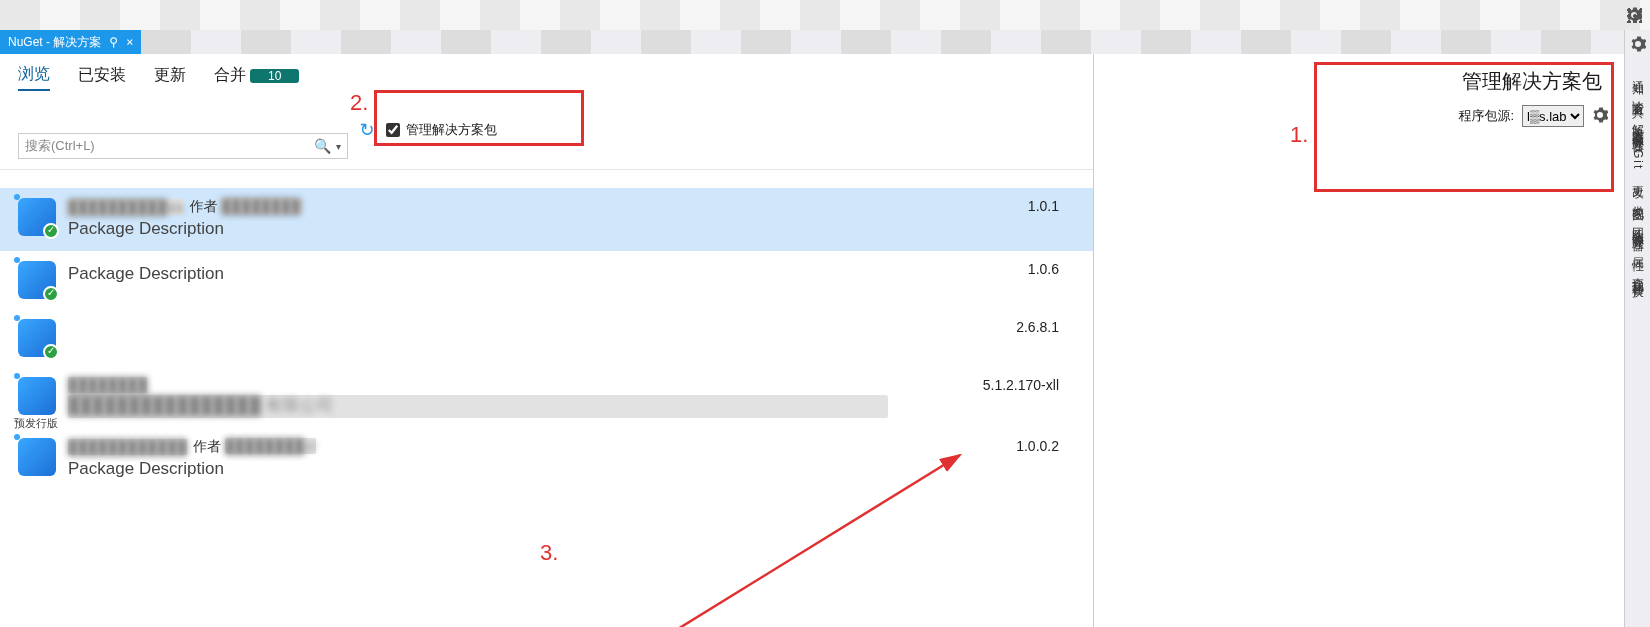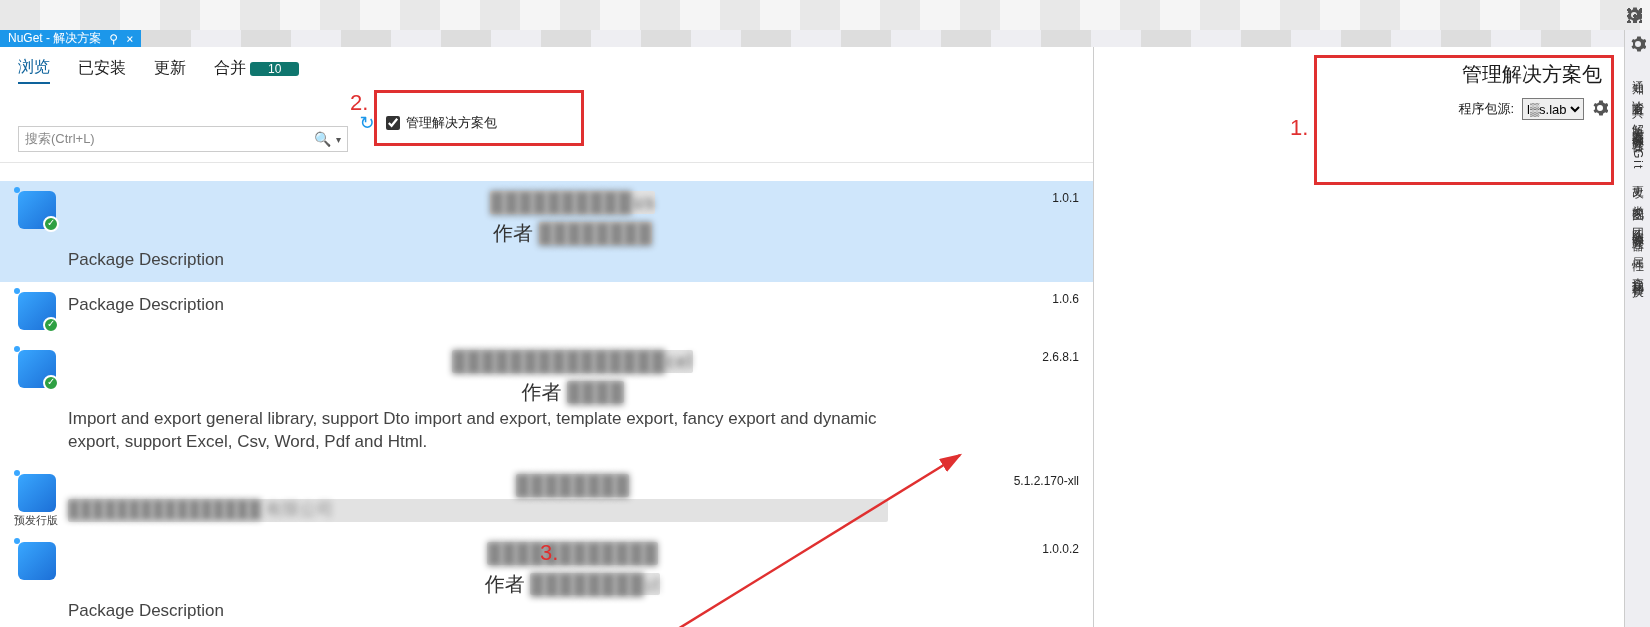--- a/index.html
+++ b/index.html
@@ -39,25 +39,25 @@
   .list { flex:1; overflow:auto; padding-top:18px; }
   .pkg { display:flex; padding:10px 16px 10px 18px; gap:12px; position:relative; cursor:pointer; }
   .pkg.selected { background:#cfe6fb; }
   .pkg-icon { width:38px; height:38px; flex:none; position:relative; }
   .pkg-icon .cube { width:38px; height:38px; background:linear-gradient(135deg,#39a7ff,#1c6fd6); border-radius:6px; }
   .pkg-icon .dot { position:absolute; top:-4px; left:-4px; width:6px; height:6px; background:#39a7ff; border-radius:50%; }
   .pkg-icon .check { position:absolute; bottom:-3px; right:-3px; width:16px; height:16px; background:#2ea043; border:2px solid #fff; border-radius:50%; }
   .pkg-icon .check::after { content:"✓"; color:#fff; font-size:10px; position:absolute; left:2px; top:-1px; }
   .pkg-icon.prerelease::after { content:attr(data-pr); position:absolute; bottom:-16px; left:-4px; font-size:11px; color:#444; white-space:nowrap; }
   .pkg-main { flex:1; min-width:0; }
-  .pkg-title-row { display:flex; align-items:center; gap:6px; font-size:20px;flex-direction:column; }
+  .pkg-title-row { display:flex; align-items:center; gap:6px; font-size:14px; }
   .pkg-name { font-weight:600; }
   .pkg-author { color:#333; }
   .pkg-desc { color:#444; font-size:17px; line-height:1.35; margin-top:2px; max-width:820px; }
-  .pkg-ver { position:absolute; right:14px; top:10px; font-size:12px; color:#222; }
+  .pkg-ver { position:absolute; right:34px; top:10px; font-size:14px; color:#222; }
   .blur-sm { color:transparent; text-shadow:0 0 6px #888; background:#e2e2e2; border-radius:2px; }
 
   .right-header { text-align:right; padding:14px 22px 6px 0; font-size:20px; }
   .source-row { display:flex; align-items:center; justify-content:flex-end; gap:8px; padding:4px 16px 10px 0; font-size:13px; }
   .source-row select { font-size:13px; height:22px; border:1px solid #7a7a7a; }
 
   
   .anno-box { position:absolute; border:3px solid #e03030; pointer-events:none; }
   .anno-label { position:absolute; color:#e03030; font-size:22px; font-weight:400; pointer-events:none; }
   .anno-arrow { position:absolute; pointer-events:none; }
@@ -134,27 +134,20 @@
               <div class="pkg-main">
                 <div class="pkg-desc">Package Description</div>
               </div>
               <div class="pkg-ver">1.0.6</div>
             </div>
             <div class="pkg">
               <div class="pkg-icon">
                 <div class="dot"></div>
                 <div class="cube"></div>
                 <div class="check"></div>
-              </div>
-              <div class="pkg-main">
-                <div class="pkg-title-row">
-                  <span class="pkg-name blur-sm">███████████████cel</span> 
-                  <span class="pkg-author">作者 <span class="blur-sm">████</span></span>
-                </div>
-                <div class="pkg-desc">Import and export general library, support Dto import and export, template export, fancy export and dynamic export, support Excel, Csv, Word, Pdf and Html.</div>
               </div>
               <div class="pkg-ver">2.6.8.1</div>
             </div>
             <div class="pkg">
               <div class="pkg-icon prerelease" data-pr="预发行版">
                 <div class="dot"></div>
                 <div class="cube"></div>
               </div>
               <div class="pkg-main">
                 <div class="pkg-title-row">

